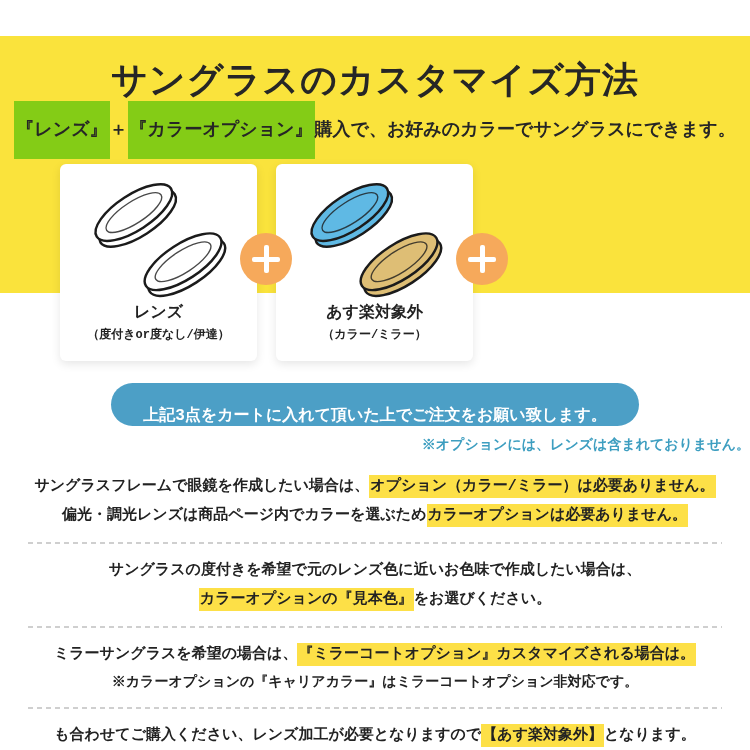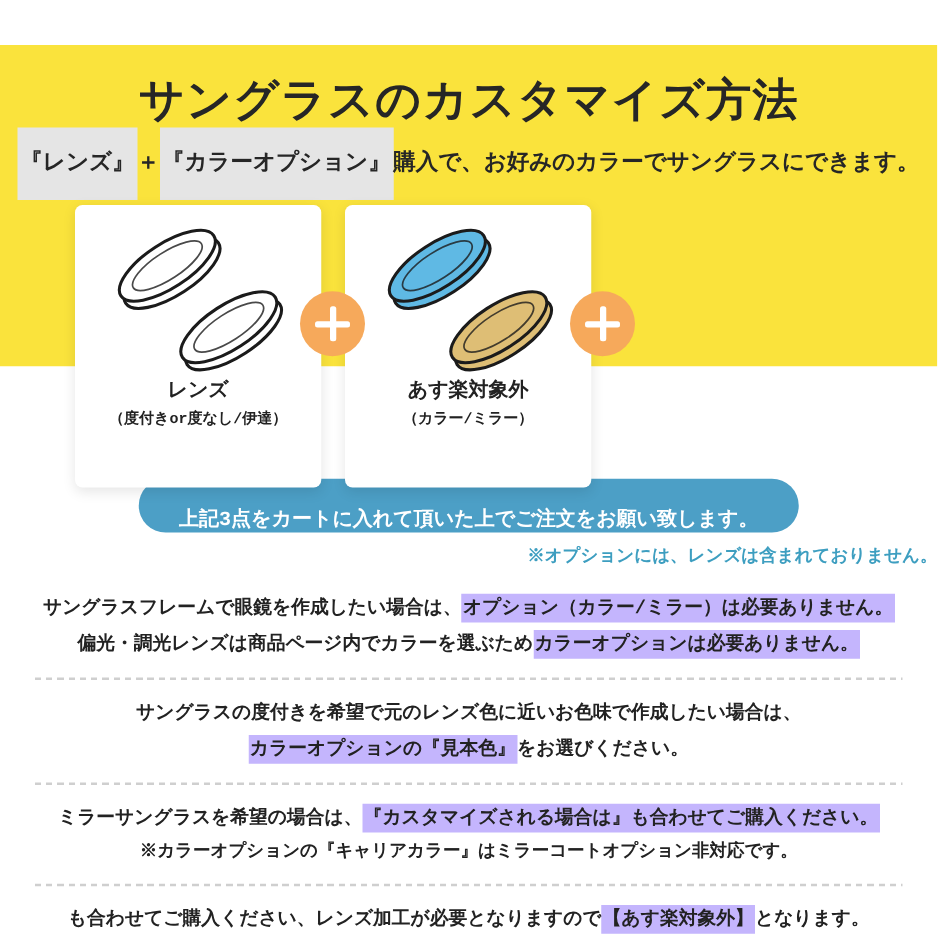--- a/index.html
+++ b/index.html
@@ -13,28 +13,28 @@
   
   .hero { height:257px; background:#FAE33C; text-align:center; }
   .hero-title {
     padding-top:20px; font-size:36px; font-weight:bold; color:#262626;
     letter-spacing:1px; white-space:nowrap;
   }
   .hero-subtitle {
     margin-top:12px; font-size:18px; font-weight:bold; color:#262626;
     white-space:nowrap;
   }
-  .wbox { background:#e5e5e5; padding:19px 2px; }
+  .wbox { background:#84cc16; padding:19px 2px; }
   
   .cards {
     position:absolute; top:128px; left:60px; width:629px;
     display:flex; gap:19px; z-index:2;
   }
   .card {
-    width:197px; height:226px; background:#ffffff; border-radius:6px;
+    width:197px; height:197px; background:#ffffff; border-radius:6px;
     box-shadow:0 3px 10px rgba(0,0,0,0.10);
     display:flex; flex-direction:column; align-items:center;
   }
   .card-icon { height:128px; margin-top:10px; display:flex; align-items:center; justify-content:center; }
   .card-label  { font-size:16px; font-weight:bold; white-space:nowrap; }
   .card-label.solo { margin-top:16px; }
   .card-sub    { font-size:12px; font-weight:bold; margin-top:3px; white-space:nowrap; }
   .plus {
     position:absolute; width:52px; height:52px; border-radius:50%;
     background:#F6A95B; top:69px; z-index:3;
@@ -56,21 +56,21 @@
     margin-top:10px; text-align:right; color:#3D9EC0;
     font-size:14px; font-weight:bold; white-space:nowrap;
   }
   
   .notes { margin-top:18px; }
   .note-line {
     text-align:center; font-size:15px; font-weight:bold; color:#222;
     line-height:29px; white-space:nowrap;
   }
   .note-line.small { font-size:14px; line-height:26px; }
-  mark { background:#c4b5fd; color:inherit; padding:3px 1px; }
+  mark { background:#fde047; color:inherit; padding:3px 1px; }
   .divider {
     height:2px; margin:12px 28px;
     background:repeating-linear-gradient(90deg,#cfcfcf 0 5px,transparent 5px 9px);
   }
   svg { display:block; }
 </style>
 </head>
 <body>
 
 <div class="page">
@@ -140,21 +140,21 @@
     <div class="divider"></div>
 
     <div>
       <div class="note-line"><span>サングラスの度付きを希望で元のレンズ色に近いお色味で作成したい場合は、</span></div>
       <div class="note-line"><mark>カラーオプションの『見本色』</mark><span>をお選びください。</span></div>
     </div>
 
     <div class="divider"></div>
 
     <div>
-      <div class="note-line"><span>ミラーサングラスを希望の場合は、</span><mark>『カスタマイズされる場合は』も合わせてご購入ください。</mark></div>
+      <div class="note-line"><span>ミラーサングラスを希望の場合は、</span><mark>『ミラーコートオプション』カスタマイズされる場合は。</mark></div>
       <div class="note-line small"><span>※カラーオプションの『キャリアカラー』はミラーコートオプション非対応です。</span></div>
     </div>
 
     <div class="divider"></div>
 
     <div>
       <div class="note-line"><span>も合わせてご購入ください、レンズ加工が必要となりますので</span><mark>【あす楽対象外】</mark><span>となります。</span></div>
     </div>
 
     <div class="divider"></div>

